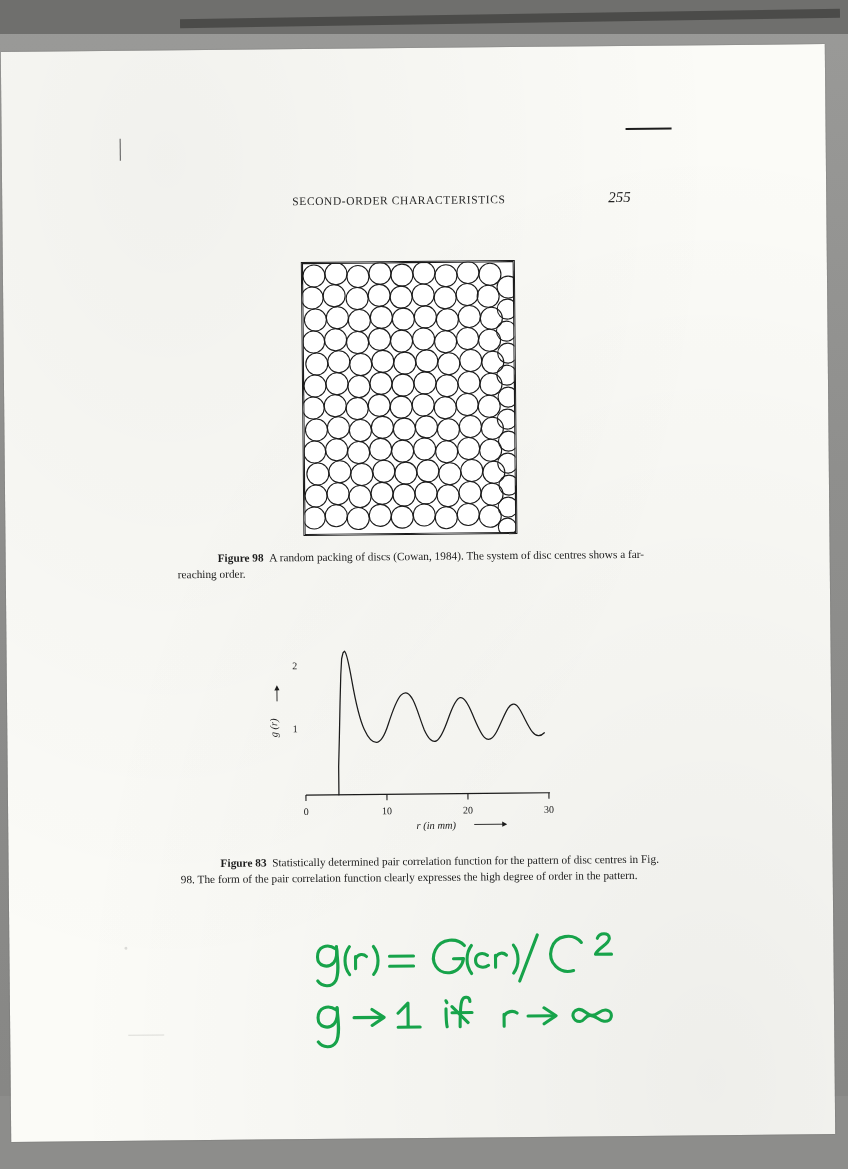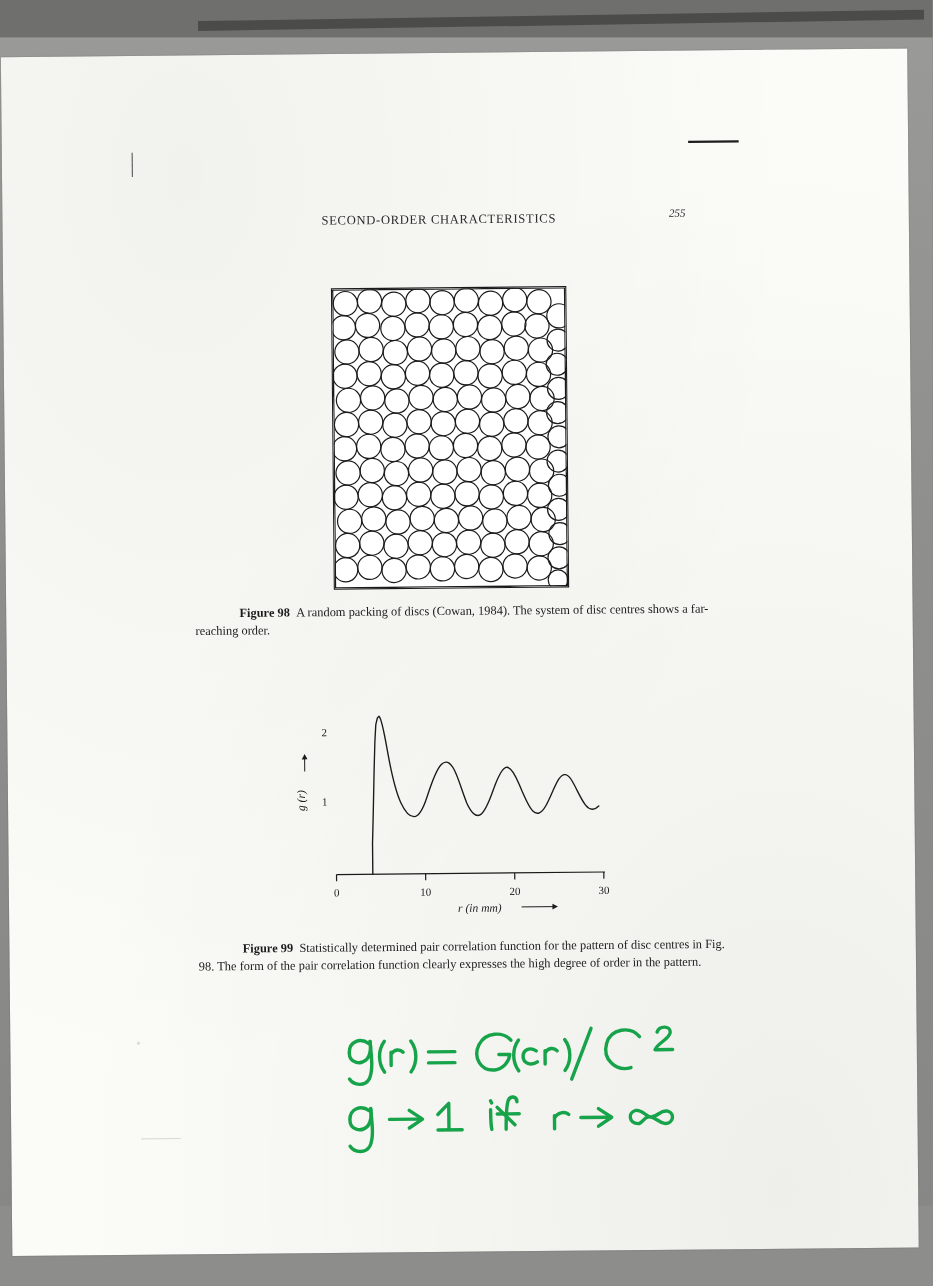--- a/index.html
+++ b/index.html
@@ -63,21 +63,21 @@
     left: 290px;
     font-size: 11.5px;
     letter-spacing: 0.6px;
     color: #2a2a2a;
     font-family: "Liberation Serif", serif;
   }
   .page-number {
     position: absolute;
     top: 143px;
     left: 606px;
-    font-size: 10px;
+    font-size: 15px;
     font-style: italic;
     color: #222;
     text-align: center;
   }
   .tick-mark {
     position: absolute;
     top: 82px;
     left: 624px;
     width: 46px;
     height: 2px;
@@ -350,21 +350,21 @@
                    C219,108 223,118 227,122
                    C231,126 235,124 239,117
                    C243,110 247,99 251,93
                    C255,87 259,88 263,95
                    C267,102 271,112 275,117
                    C279,122 283,122 287,118" fill="none" stroke="#1b1b1b" stroke-width="1.25" stroke-linejoin="round" stroke-linecap="round"></path>
         </svg>
       </div>
 
       <div class="caption cap99">
-        <span class="lbl">Figure 99</span>&nbsp;&nbsp;<span>Statistically determined pair correlation function for the pattern of disc centres in Fig. 98. The form of the pair correlation function clearly expresses the high degree of order in the pattern.</span>
+        <span class="lbl">Figure 83</span>&nbsp;&nbsp;<span>Statistically determined pair correlation function for the pattern of disc centres in Fig. 98. The form of the pair correlation function clearly expresses the high degree of order in the pattern.</span>
       </div>
 
       <div class="hand hand1">
         <svg width="330" height="62" viewBox="0 0 330 62" xmlns="http://www.w3.org/2000/svg">
           <g fill="none" stroke="#17a34a" stroke-width="3.1" stroke-linecap="round" stroke-linejoin="round">
 
             <path d="M26,20 C18,14 8,18 8,28 C8,37 18,40 24,34 C27,31 28,24 27,18"></path>
             <path d="M27,18 C28,30 30,44 26,52 C22,59 12,58 8,52"></path>
 
             <path d="M40,18 C34,26 34,38 40,46"></path>

